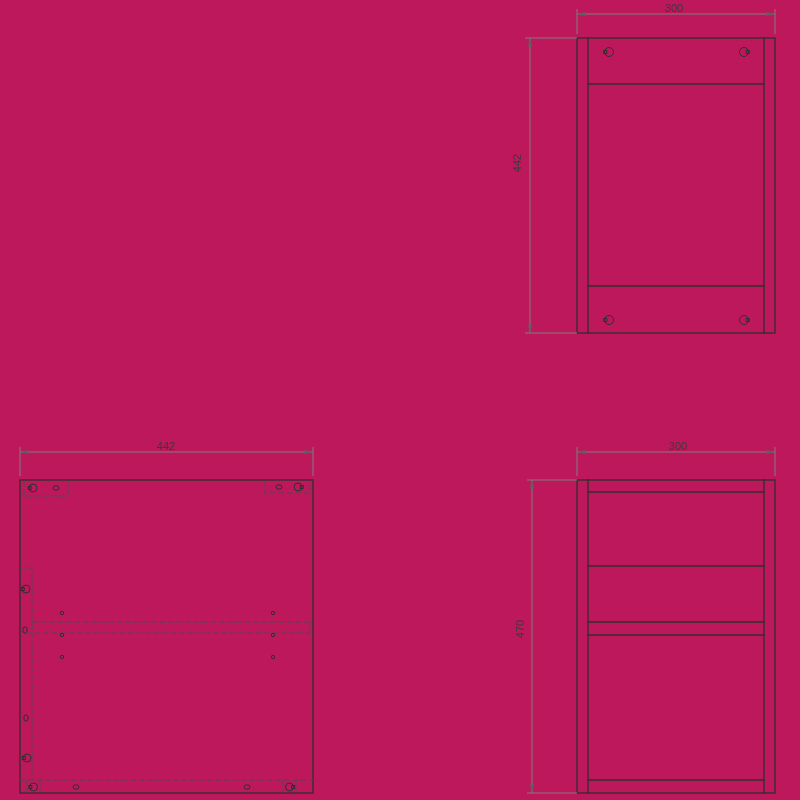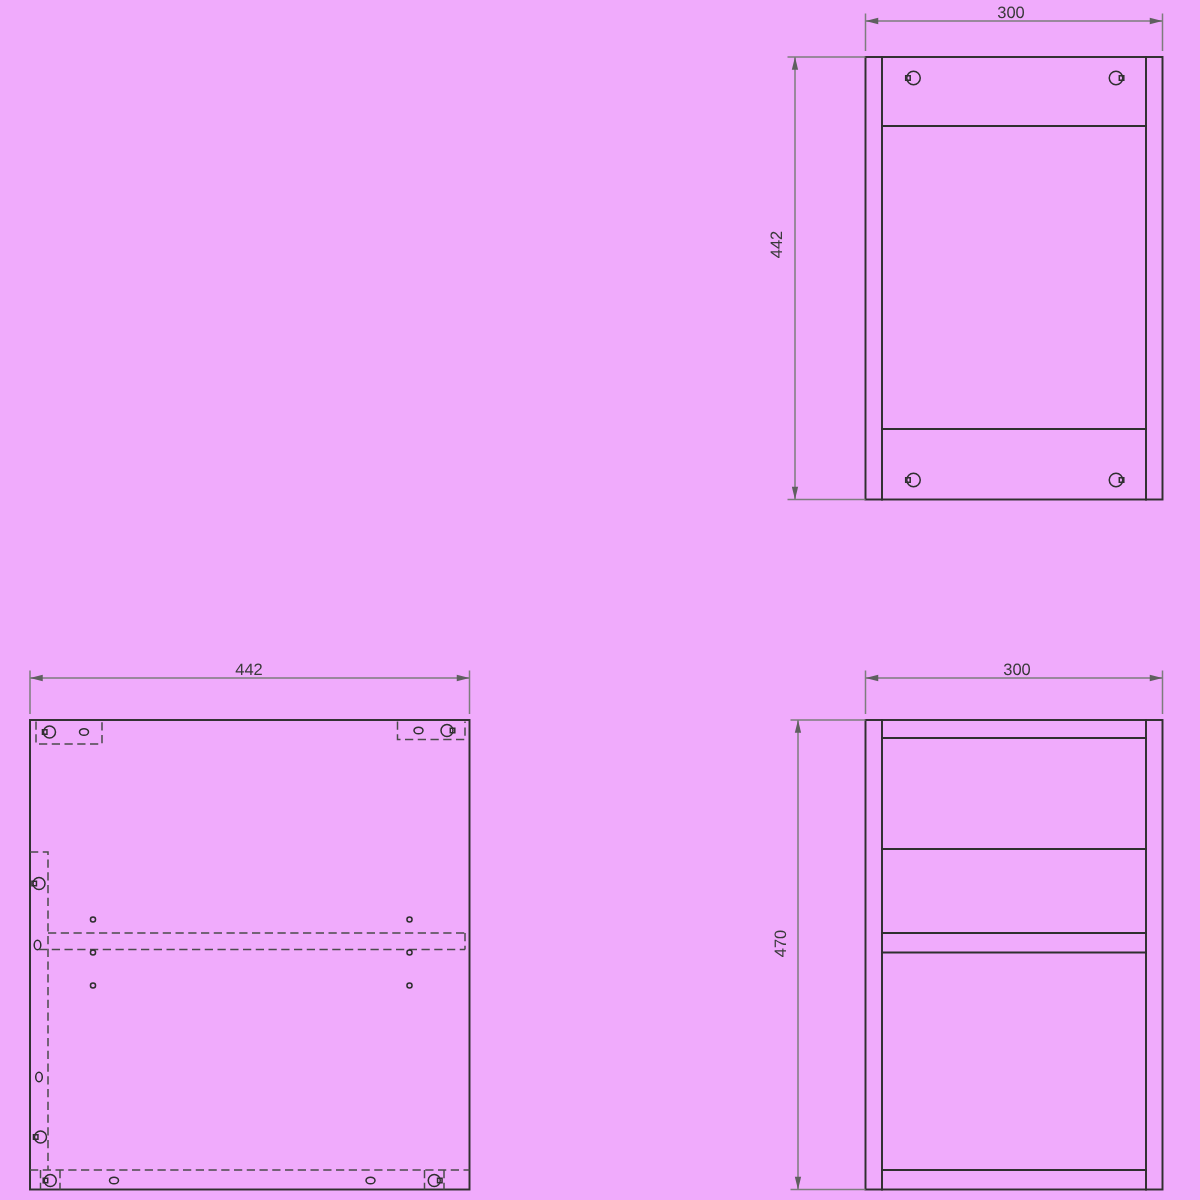--- a/index.html
+++ b/index.html
@@ -1,16 +1,16 @@
 <!DOCTYPE html>
 <html><head>
 <meta charset="utf-8">
 <style>
   html,body{margin:0;padding:0;background:#ffffff;}
-  .stage{position:relative;width:800px;height:800px;background:#f0abfc;overflow:hidden;}
+  .stage{position:relative;width:800px;height:800px;background:#be185d;overflow:hidden;}
   svg{position:absolute;left:0;top:0;}
   .obj{stroke:#2f2f2f;stroke-width:1.3;fill:none;stroke-linecap:square;}
   .hole{stroke:#2f2f2f;stroke-width:1;fill:none;}
   .dash{stroke:#4b4b4b;stroke-width:1;fill:none;stroke-dasharray:5.5 3;}
   .dim{stroke:#7d7d7d;stroke-width:1;fill:none;}
   .arrow{fill:#5f5f5f;stroke:none;}
   .dimtext{font-family:"Liberation Sans",sans-serif;font-size:11px;fill:#3a3a3a;}
 </style>
 </head>
 <body>

